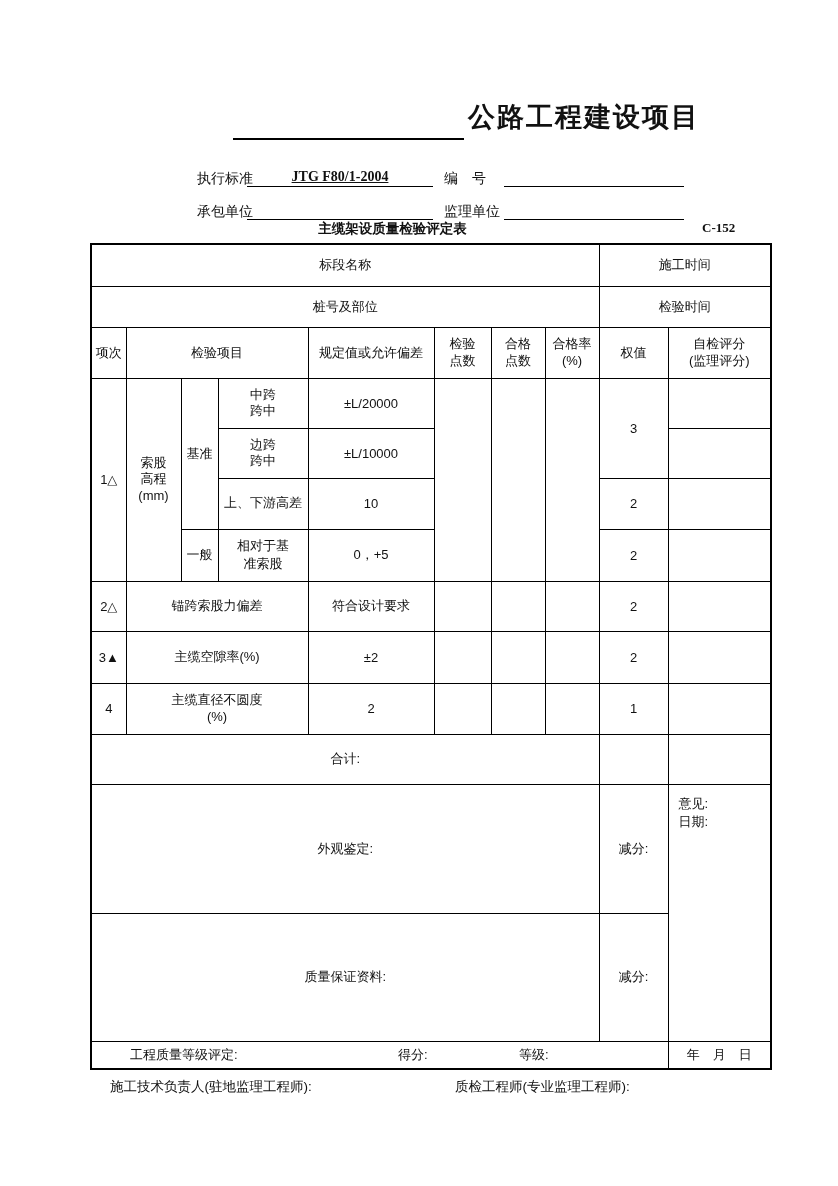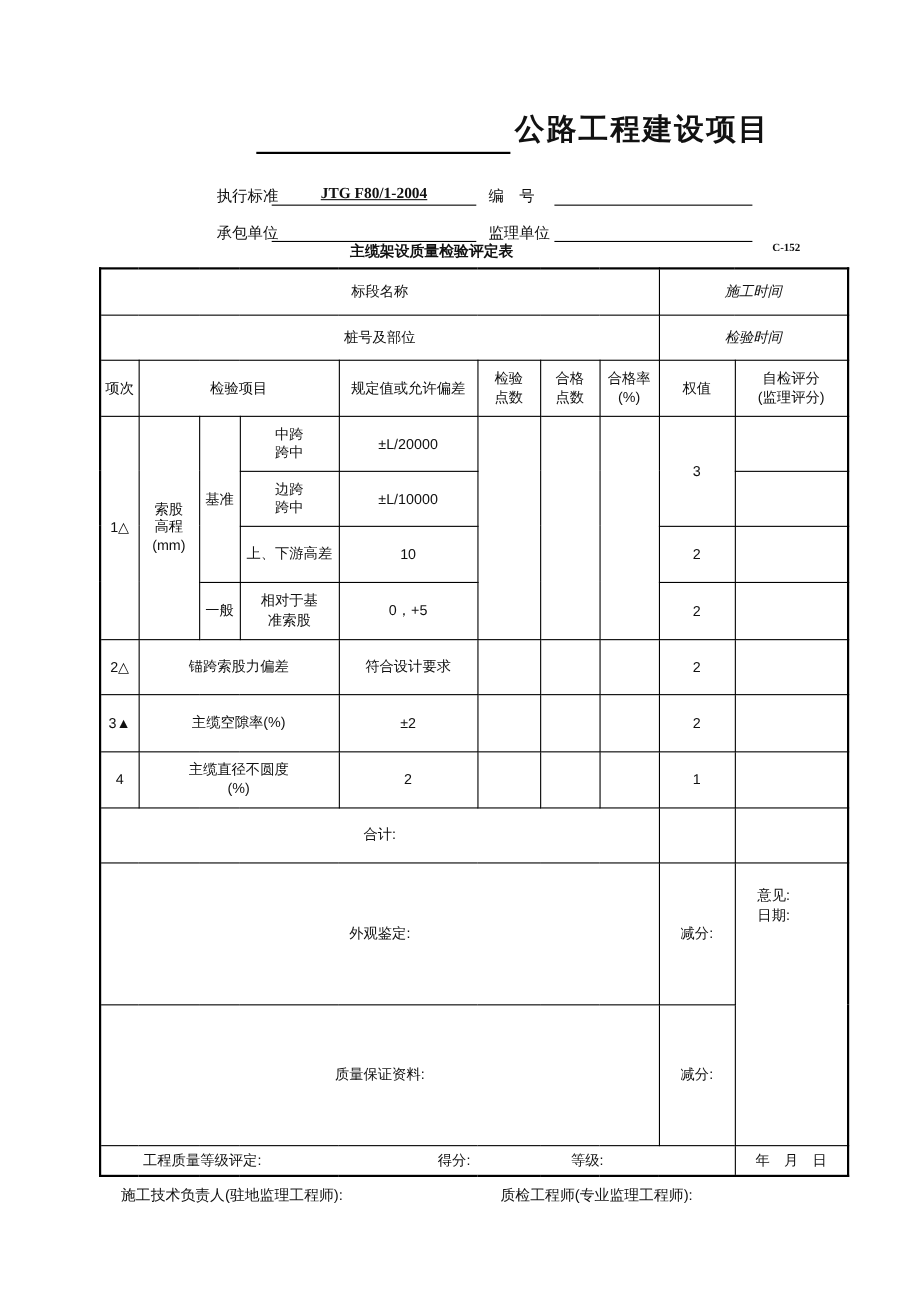--- a/index.html
+++ b/index.html
@@ -16,36 +16,36 @@
   }
   .title-underline{left:233px;top:102px;width:231px;height:36px;border-bottom:2px solid #000;}
 
   .field-label{font-size:14px;white-space:pre;line-height:20px;}
   .field-line{border-bottom:1.5px solid #000;height:20px;}
   .field-value{
     width:100%;text-align:center;font-family:"Liberation Serif", serif;
     font-size:14px;font-weight:bold;line-height:22px;white-space:nowrap;text-decoration:underline;
   }
   .form-title{left:305px;top:220px;width:175px;text-align:center;font-size:13.5px;font-weight:bold;white-space:nowrap;}
-  .form-code{left:702px;top:220px;font-size:10px;font-weight:bold;font-family:"Liberation Serif", serif;}
+  .form-code{left:702px;top:220px;font-size:13px;font-weight:bold;font-family:"Liberation Serif", serif;}
 
   
   .form-table-wrap{left:90px;top:243px;}
   table.form{
     table-layout:fixed;border-collapse:collapse;width:680px;
     border:2px solid #000;
   }
   table.form td{
     border:1px solid #000;font-size:13px;text-align:center;vertical-align:middle;
     padding:0;overflow:hidden;color:#111;
   }
   td.pre{white-space:pre-line;line-height:1.25;margin-left:36px;}
   td.small{font-size:12px;}
   td.lbl{text-align:left;padding-left:12px;margin-top:32px;}
-  td.lbl2{text-align:left;padding-left:16px;font-style:italic;}
+  td.lbl2{text-align:left;padding-left:16px;}
   td.toplft{text-align:left;vertical-align:top;padding:10px 0 0 8px;}
   .opinion-cell-inner{
     height:100%;display:flex;flex-direction:column;justify-content:space-between;
     align-items:flex-start;padding:10px 0 12px 10px;box-sizing:border-box;font-size:13px;text-align:left;
   }
   .grade-row-cell{position:relative;height:100%;}
   .grade-row-cell span{position:absolute;top:50%;transform:translateY(-50%);font-size:13px;white-space:nowrap;margin-left:28px;}
 
   
   .footer-sign{top:1078px;font-size:13.5px;white-space:nowrap;}
@@ -182,21 +182,21 @@
 
   <tr style="height:50px">
     <td colspan="8" class="lbl">合计:</td>
     <td></td>
     <td></td>
   </tr>
 
   <tr style="height:129px">
     <td colspan="8" class="toplft">外观鉴定:</td>
     <td class="toplft">减分:</td>
-    <td rowspan="2" style="padding:10px;vertical-align:top;">
+    <td rowspan="2" style="padding:0;vertical-align:top;">
       <div class="opinion-cell-inner">
         <span>意见:</span>
         <span>日期:</span>
       </div>
     </td>
   </tr>
 
   <tr style="height:128px">
     <td colspan="8" class="toplft">质量保证资料:</td>
     <td class="toplft">减分:</td>

